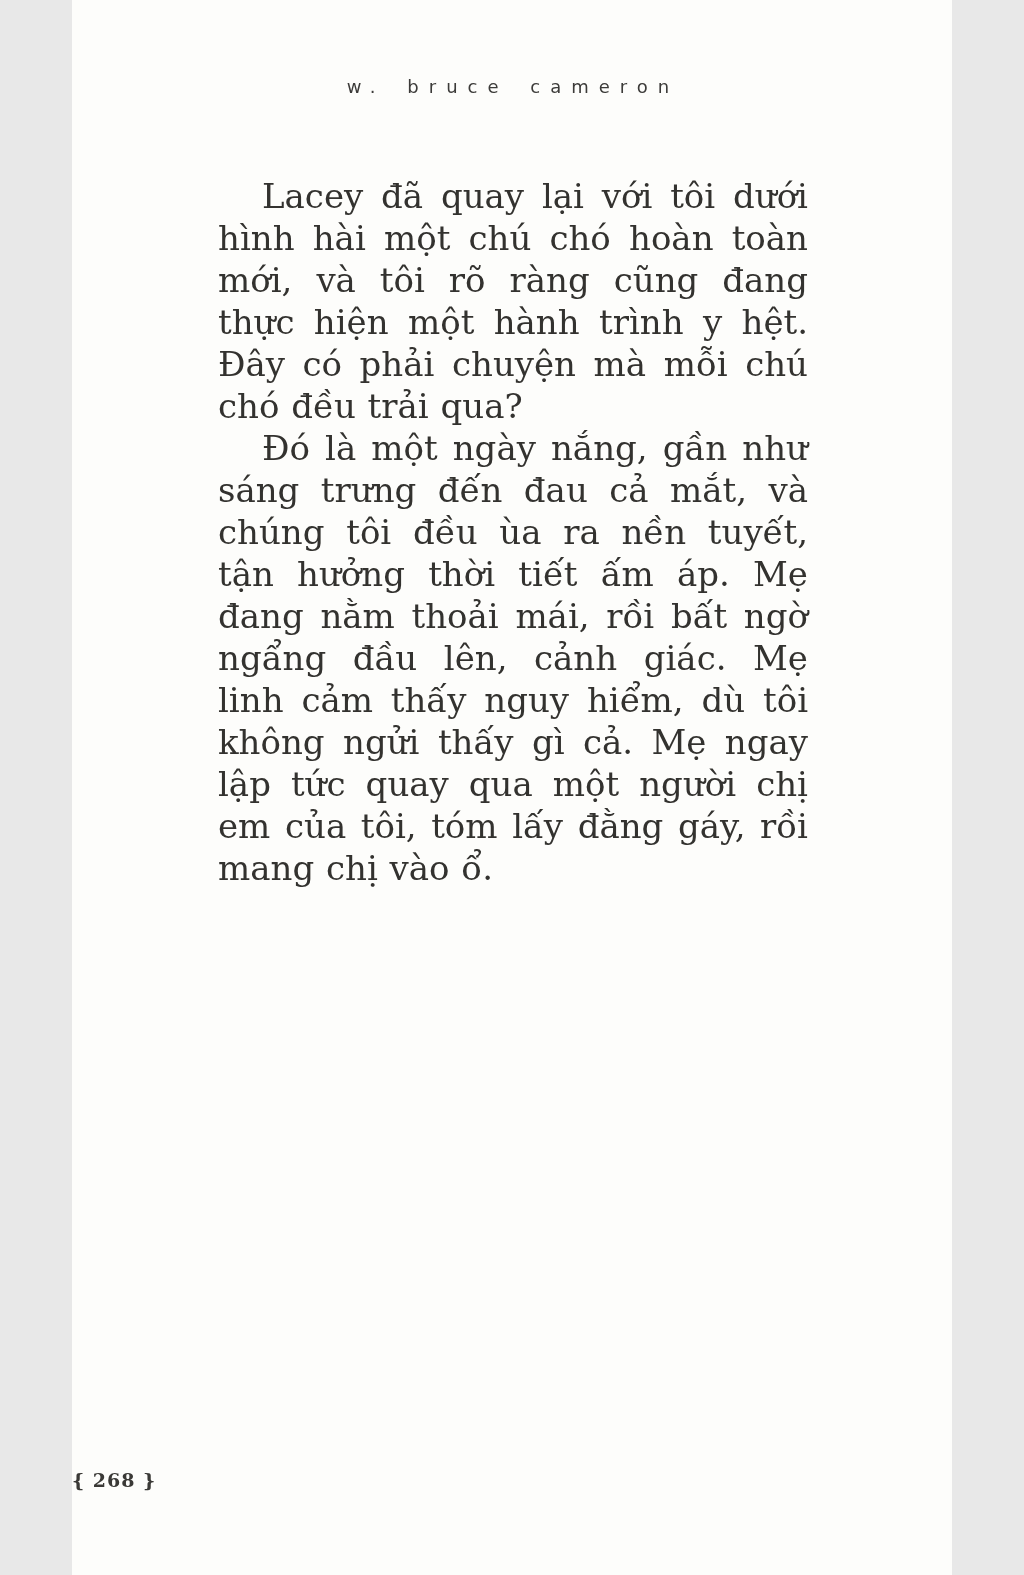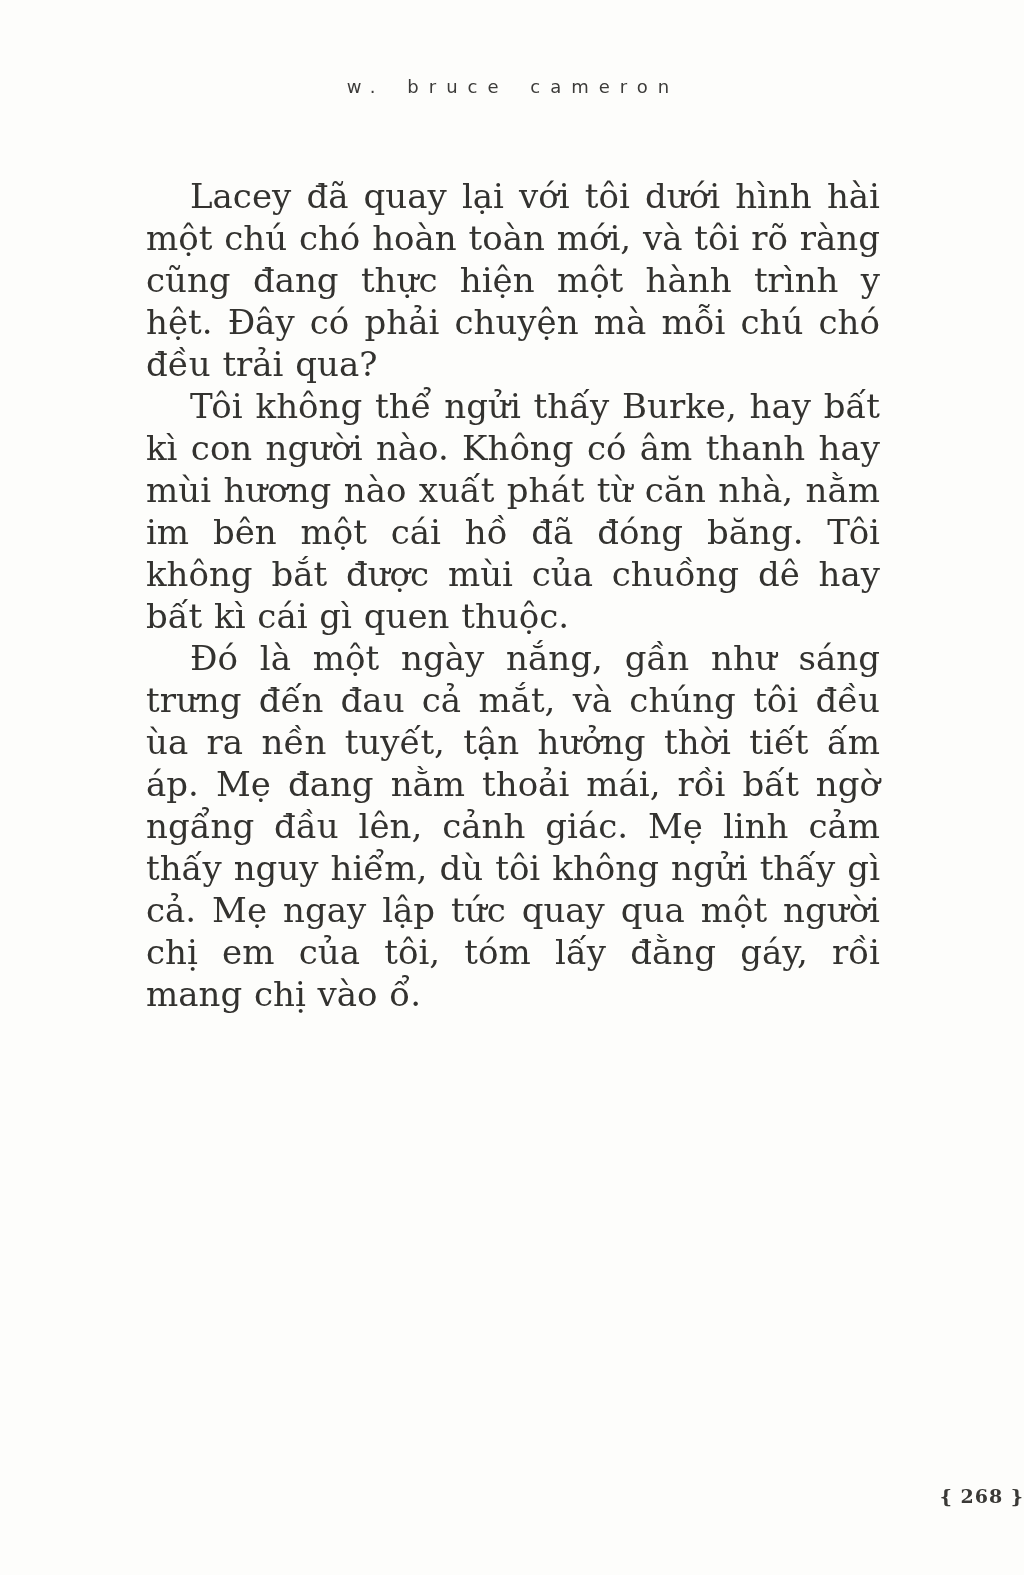--- a/index.html
+++ b/index.html
@@ -2,21 +2,21 @@
 <html><head>
 <meta charset="utf-8">
 <style>
   html, body {
     margin: 0;
     padding: 0;
     background: #e8e8e8;
   }
   .page {
     position: relative;
-    width: 1024px;
+    width: 880px;
     height: 1575px;
     margin: 0 auto;
     background: #fdfdfb;
     box-sizing: border-box;
     padding: 76px 144px 0 146px;
     font-family: "DejaVu Serif", "Liberation Serif", serif;
     color: #333231;
   }
   .running-header {
     font-family: "DejaVu Sans", "Liberation Sans", sans-serif;
@@ -35,35 +35,34 @@
     line-height: 42px;
     text-align: justify;
     text-indent: 44px;
     color: #33322f;
     word-spacing: 1px;
   }
   .page-footer {
     position: absolute;
     left: 0;
     right: 0;
-    bottom: 68px;
-    text-align: right;
+    bottom: 84px;
+    text-align: left;
     font-family: "DejaVu Serif", "Liberation Serif", serif;
     font-size: 19px;
     font-weight: 600;
     color: #3a3936;
     letter-spacing: 1px;
   }
 </style>
 </head>
 <body>
 
 <div class="page">
   <div class="running-header">w. bruce cameron</div>
 
   <div class="page-body">
     <p>Lacey đã quay lại với tôi dưới hình hài một chú chó hoàn toàn mới, và tôi rõ ràng cũng đang thực hiện một hành trình y hệt. Đây có phải chuyện mà mỗi chú chó đều trải qua?</p>
-    <p>Tôi không thể ngửi thấy Burke, hay bất kì con người nào. Không có âm thanh hay mùi hương nào xuất phát từ căn nhà, nằm im bên một cái hồ đã đóng băng. Tôi không bắt được mùi của chuồng dê hay bất kì cái gì quen thuộc.</p>
     <p>Đó là một ngày nắng, gần như sáng trưng đến đau cả mắt, và chúng tôi đều ùa ra nền tuyết, tận hưởng thời tiết ấm áp. Mẹ đang nằm thoải mái, rồi bất ngờ ngẩng đầu lên, cảnh giác. Mẹ linh cảm thấy nguy hiểm, dù tôi không ngửi thấy gì cả. Mẹ ngay lập tức quay qua một người chị em của tôi, tóm lấy đằng gáy, rồi mang chị vào ổ.</p>
   </div>
 
   <div class="page-footer">{ 268 }</div>
 </div>
 
 </body></html>

